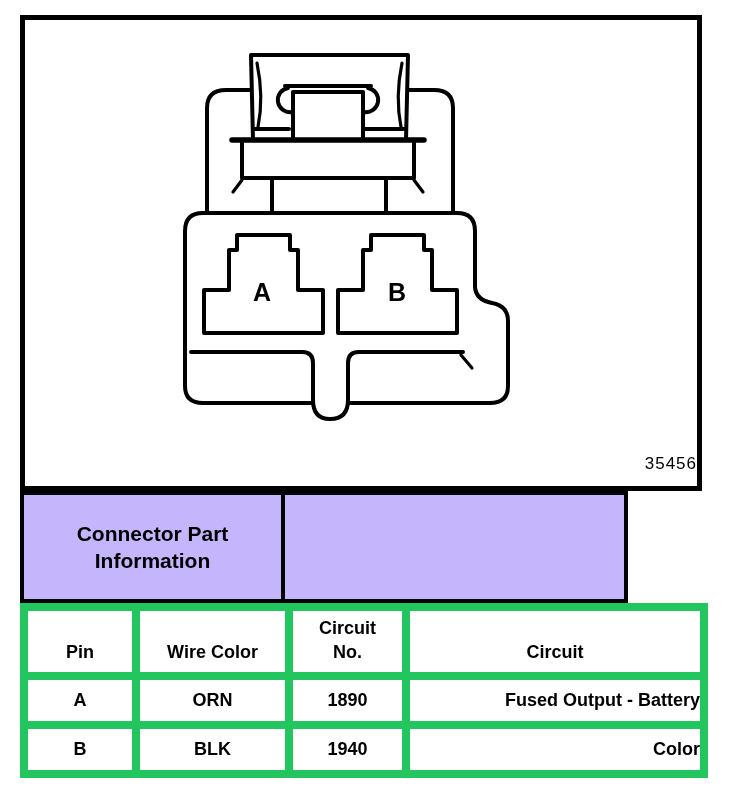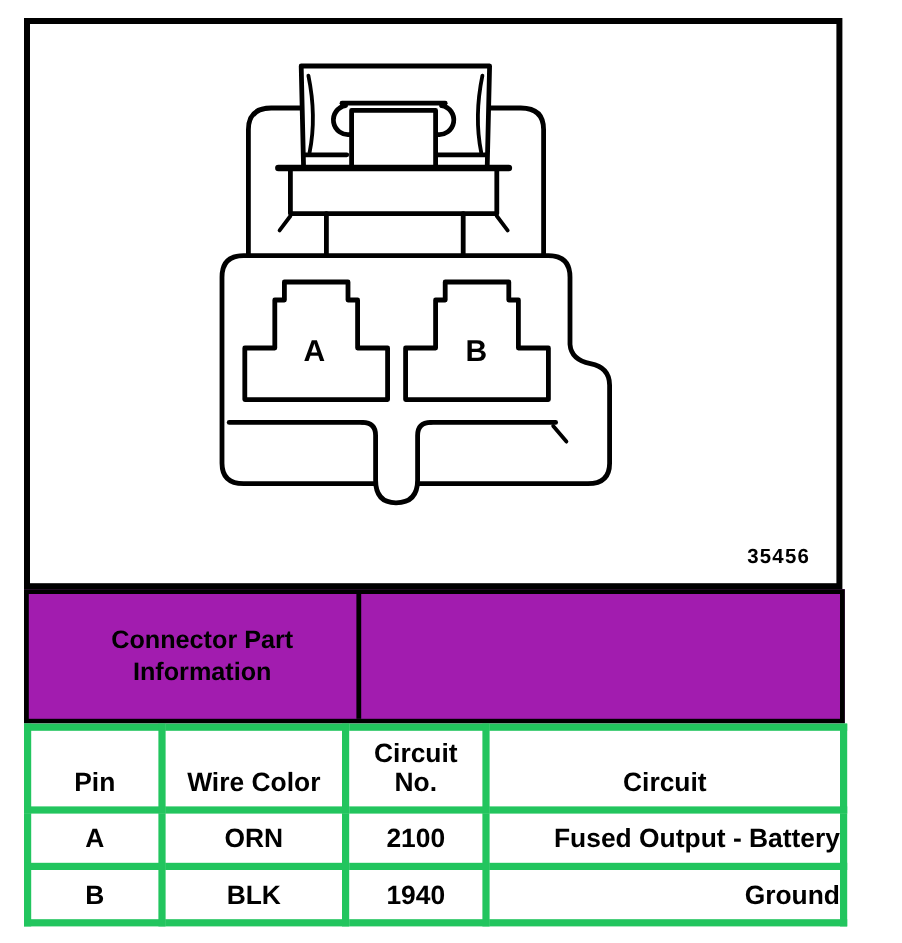--- a/index.html
+++ b/index.html
@@ -7,28 +7,28 @@
     position:relative;width:752px;height:786px;background:#ffffff;
     font-family:"Liberation Sans",sans-serif;color:#000;overflow:hidden;
   }
   
   .figure-box{
     position:absolute;left:20px;top:15px;width:682px;height:476px;
     border:5px solid #000;box-sizing:border-box;background:#fff;
   }
   .figure-box svg{position:absolute;left:0;top:0;}
   .fig-num{
-    position:absolute;right:22px;bottom:12px;
-    font-size:17px;font-weight:bold;letter-spacing:1px;text-align:right;
+    position:absolute;right:0;bottom:12px;
+    font-size:17px;font-weight:normal;letter-spacing:1px;text-align:right;
   }
   
   .part-info{
-    position:absolute;left:20px;top:491px;width:684px;height:112px;
-    box-sizing:border-box;border:4px solid #000;background:#a21caf;
-    display:grid;grid-template-columns:261px 1fr;padding-left:16px;
+    position:absolute;left:20px;top:491px;width:608px;height:112px;
+    box-sizing:border-box;border:4px solid #000;background:#c4b5fd;
+    display:grid;grid-template-columns:261px 1fr;
   }
   .pi-left{
     border-right:4px solid #000;display:flex;align-items:center;justify-content:center;
     text-align:center;font-size:21px;font-weight:bold;line-height:27px;
   }
   .pi-left .pi-title{width:200px;}
   .pi-right{padding:10px 10px 0 44px;}
   .pi-right ul{list-style:none;margin:0;padding:0;}
   .pi-right li{
     position:relative;font-size:21px;font-weight:bold;line-height:28px;
@@ -36,21 +36,21 @@
   }
   .pi-right li .bullet{
     position:absolute;left:0;top:10px;width:8px;height:8px;background:#000;border-radius:2px;
   }
   
   .pin-table{
     position:absolute;left:20px;top:603px;width:680px;height:152px;
     border-collapse:collapse;table-layout:fixed;background:#fff;
   }
   .pin-table td,.pin-table th{
-    border:6px solid #22c55e;font-size:22px;font-weight:bold;
+    border:8px solid #22c55e;font-size:18px;font-weight:bold;
     text-align:center;padding:0;
   }
   .pin-table thead th{vertical-align:bottom;padding-bottom:8px;line-height:24px;}
   .pin-table td.fn{text-align:right;padding-left:12px;}
   .pin-table tbody td{height:41px;}
 </style>
 </head>
 <body>
 
 <div class="page">
@@ -115,25 +115,25 @@
           <span>Circuit</span><br>
           <span>No.</span>
         </th>
         <th>Circuit</th>
       </tr>
     </thead>
     <tbody>
       <tr>
         <td>A</td>
         <td>ORN</td>
-        <td>2100</td>
+        <td>1890</td>
         <td class="fn">Fused Output - Battery</td>
       </tr>
       <tr>
         <td>B</td>
         <td>BLK</td>
         <td>1940</td>
-        <td class="fn">Ground</td>
+        <td class="fn">Color</td>
       </tr>
     </tbody>
   </table>
 
 </div>
 
 </body></html>

